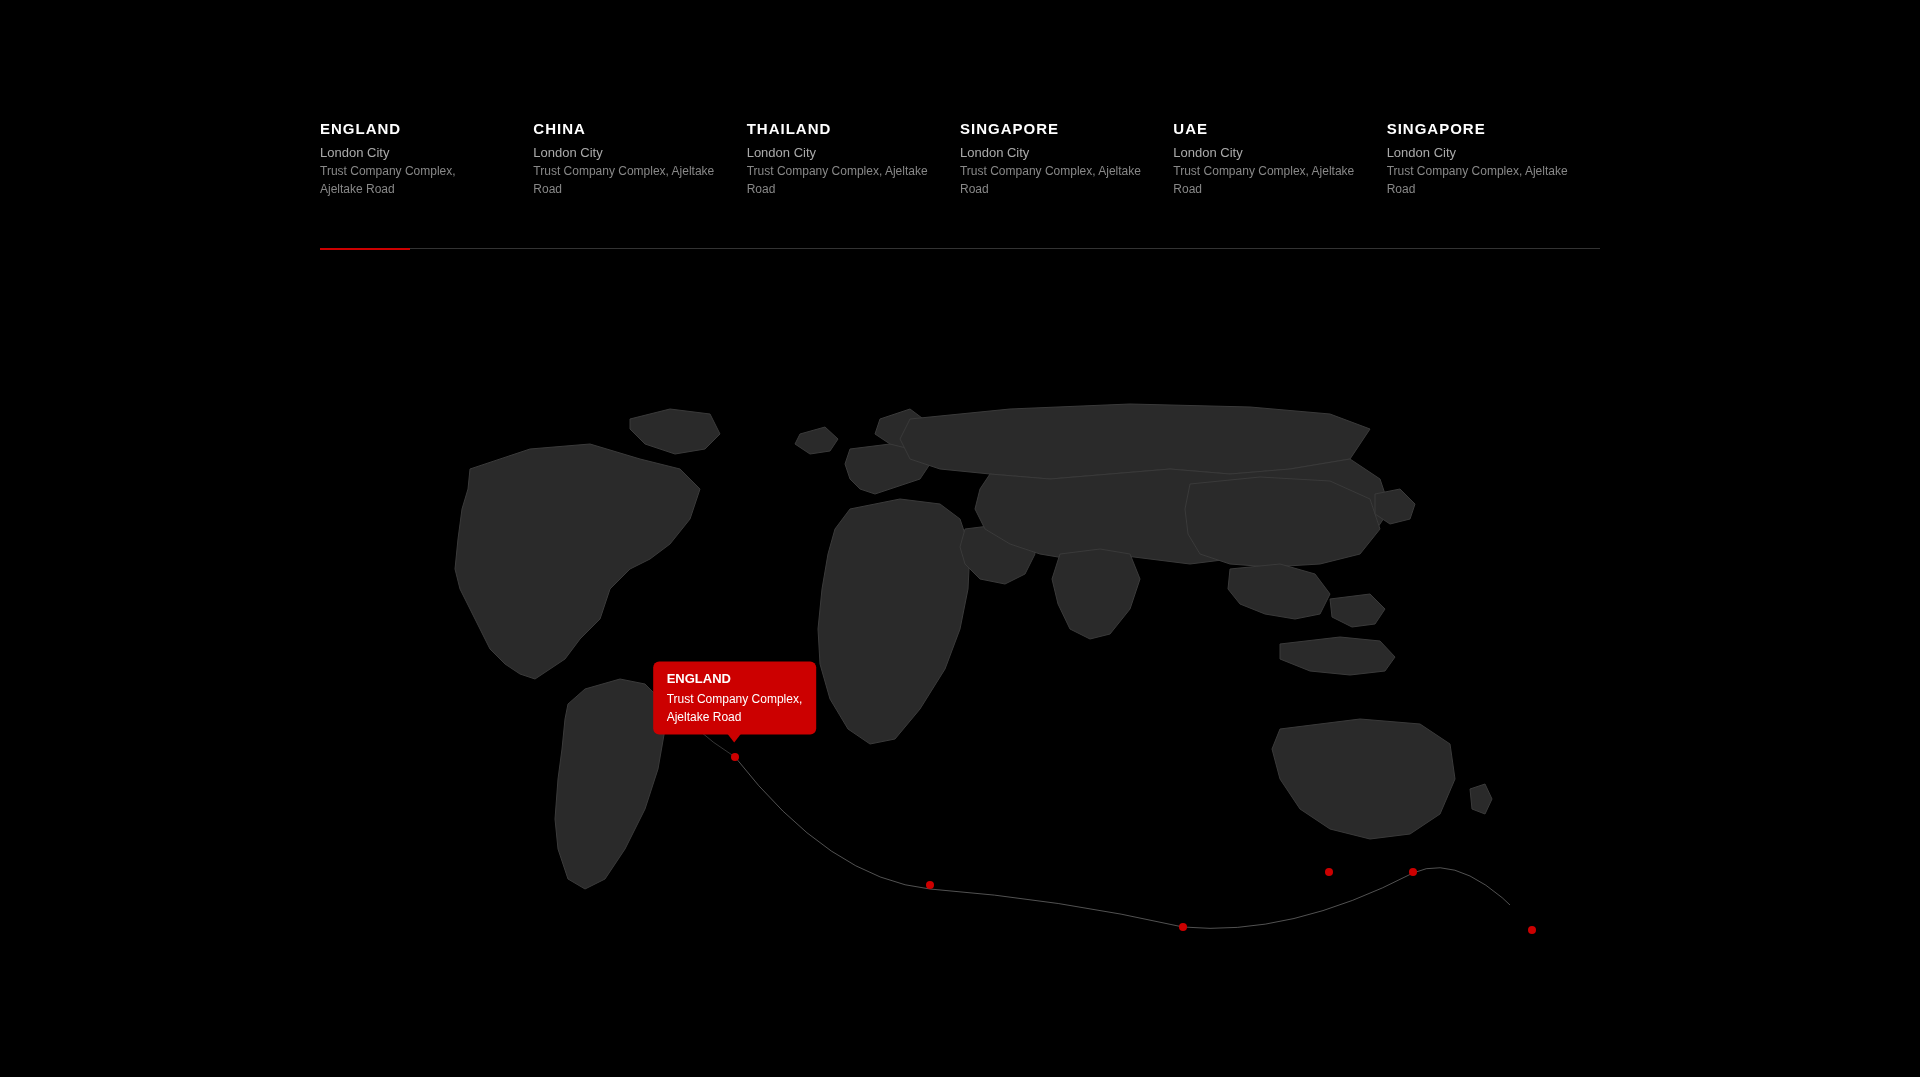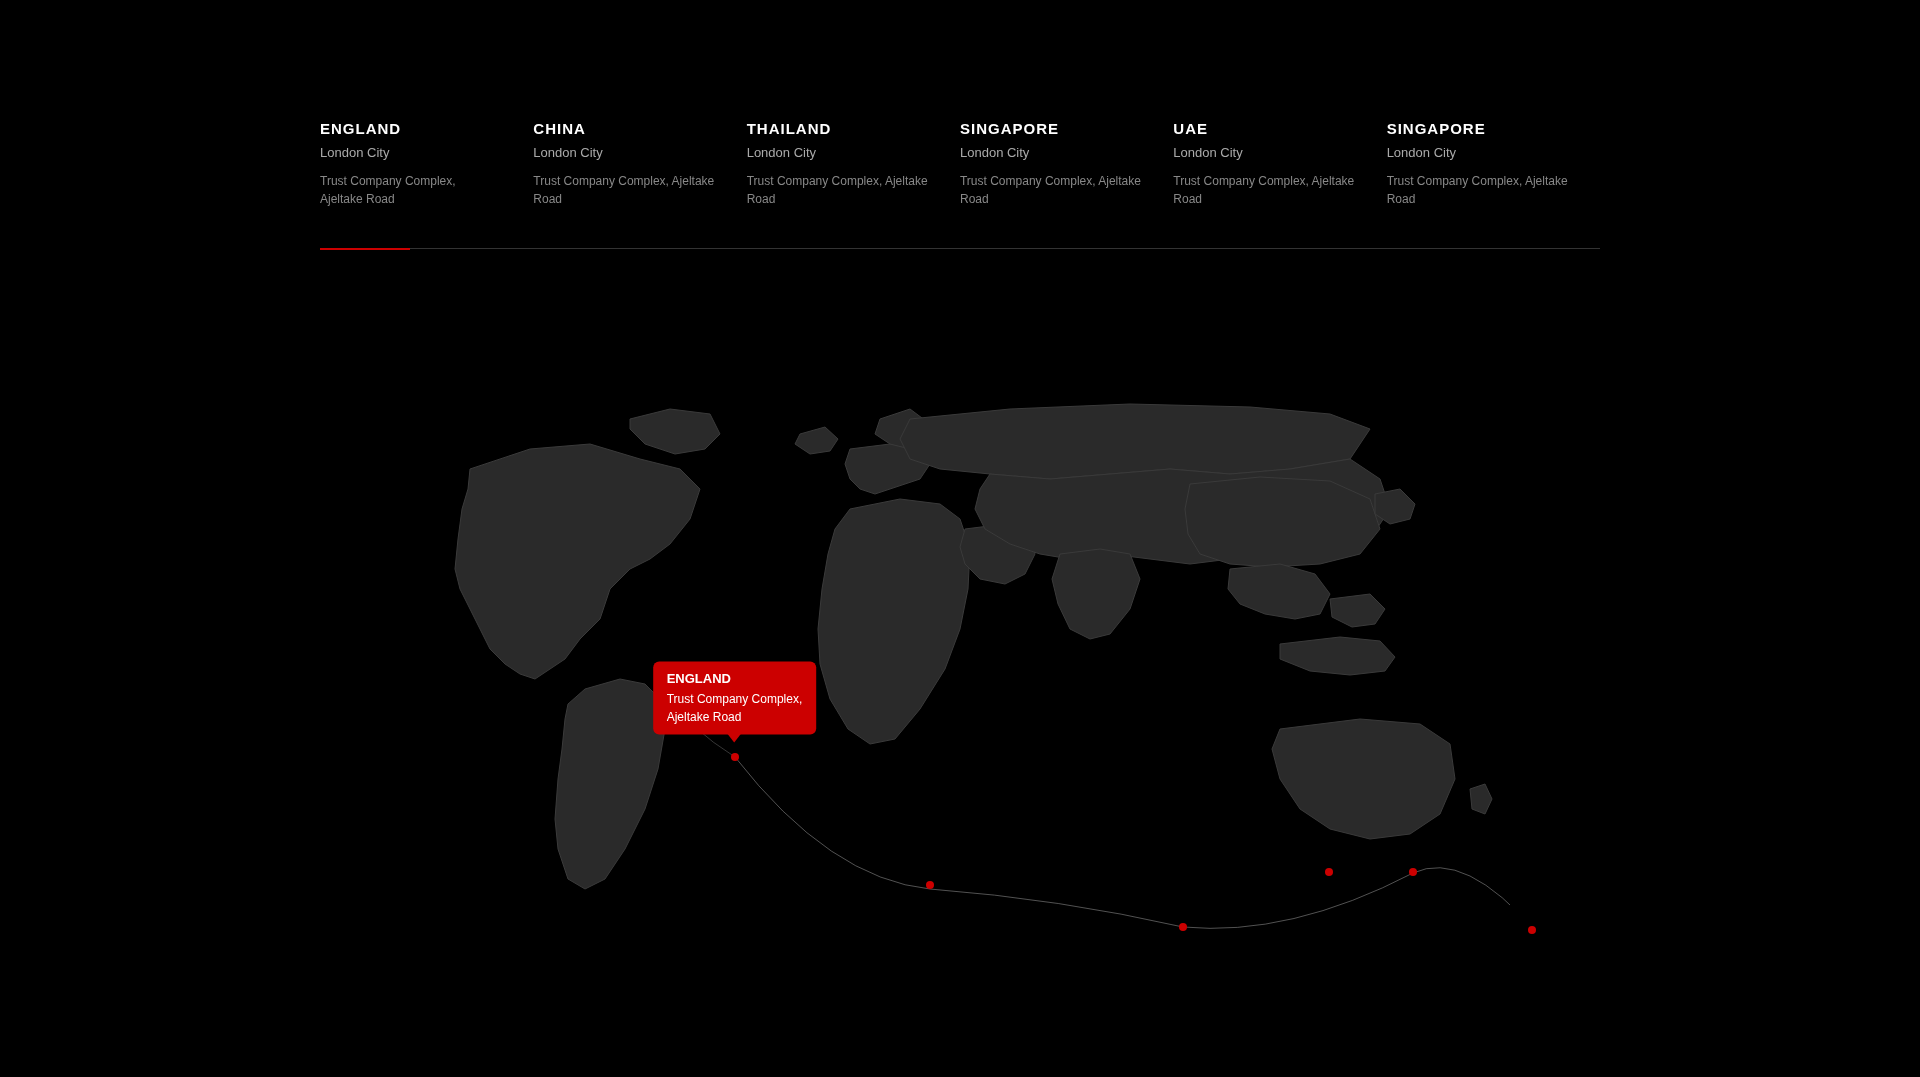--- a/index.html
+++ b/index.html
@@ -38,21 +38,21 @@
       font-size: 15px;
       font-weight: 700;
       color: #fff;
       letter-spacing: 1px;
       margin-bottom: 8px;
     }
 
     .location-city {
       font-size: 13px;
       color: #aaa;
-      margin-bottom: 12px;
+      margin-bottom: 2px;
     }
 
     .location-address {
       font-size: 12px;
       color: #888;
       line-height: 1.5;
     }
 
     .divider-line {
       position: absolute;

